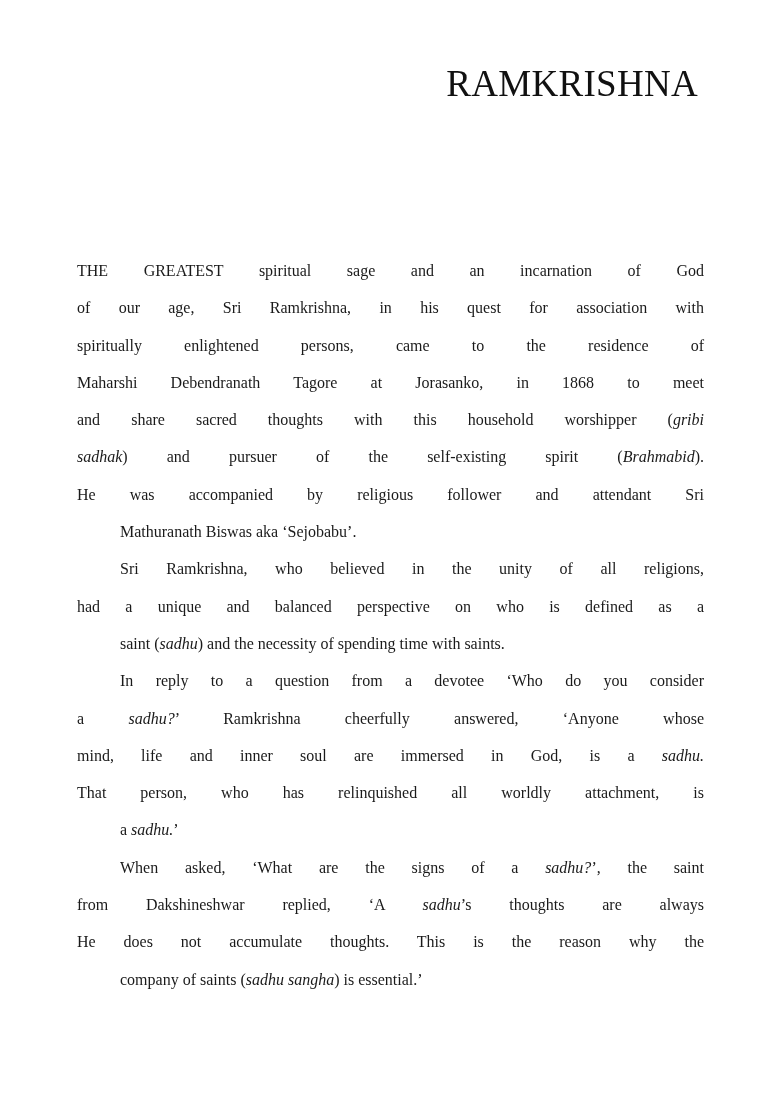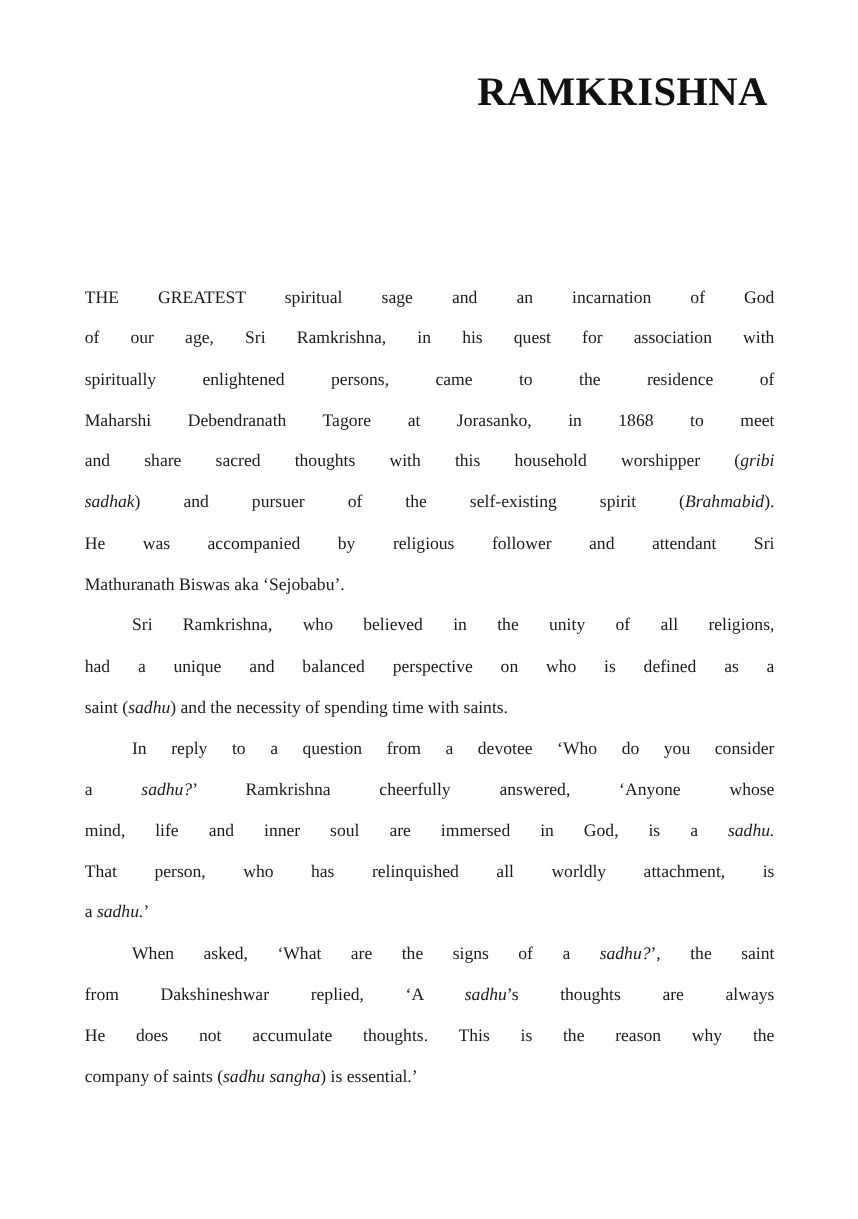--- a/index.html
+++ b/index.html
@@ -14,21 +14,21 @@
       overflow: hidden;
       color: #1a1a1a;
       font-family: "Liberation Serif", "DejaVu Serif", serif;
     }
     .page-title {
       position: absolute;
       top: 62px;
       right: 82px;
       margin: 0;
       font-size: 37px;
-      font-weight: bold;
+      font-weight: normal;
       letter-spacing: 0.3px;
       color: #111111;
       line-height: 44px;
     }
     .body-text {
       position: absolute;
       left: 77px;
       top: 252px;
       width: 627px;
       font-size: 16px;
@@ -36,20 +36,21 @@
     }
     .line {
       display: block;
       height: 37.3px;
       white-space: nowrap;
       text-align: justify;
       text-align-last: justify;
     }
     .line.last {
       text-align-last: left;
+      margin-left: 43px;
     }
     .line.indent {
       padding-left: 43px;
     }
     em {
       font-style: italic;
     }
   </style>
 </head>
 <body>

